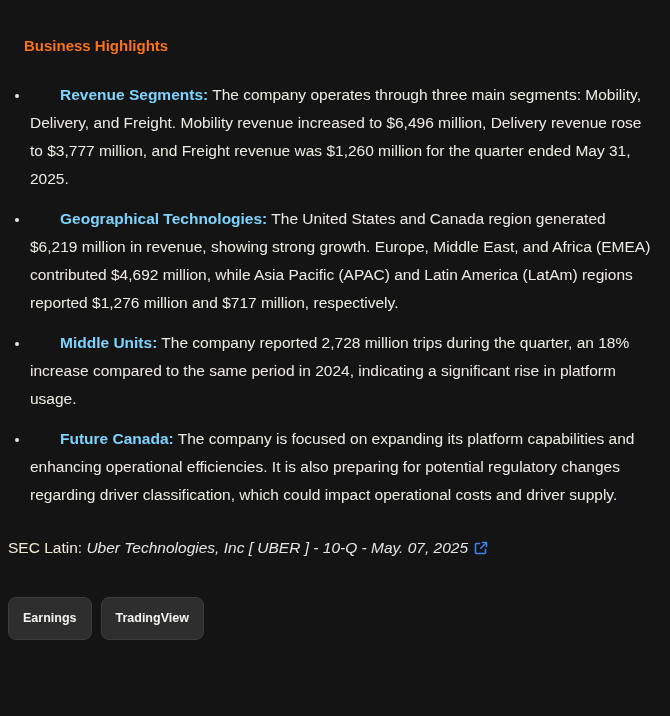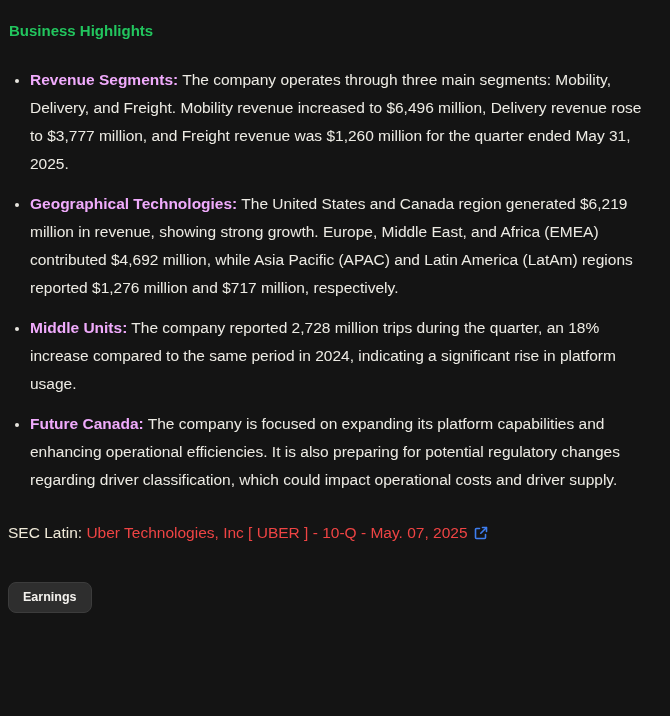--- a/index.html
+++ b/index.html
@@ -11,53 +11,55 @@
     font-family: "Liberation Sans", sans-serif;
     color: #edebe4;
     overflow: hidden;
   }
   .panel {
     padding: 21px 16px 0 8px;
   }
   .page-title {
     font-size: 15px;
     font-weight: 700;
-    color: #22c55e;
-    margin: 1px;
+    color: #f97316;
+    margin: 16px;
     line-height: 18px;
   }
   ul.highlights {
     margin: 26px 0 0 0;
     padding: 0 0 0 22px;
   }
   ul.highlights li {
     font-size: 15.5px;
     line-height: 28px;
     margin-bottom: 12px;
     color: #edebe4;
     max-width: 624px;
   }
   ul.highlights li::marker {
     color: #e8e6df;
     font-size: 13px;
   }
   .hl-label {
     font-weight: 700;
-    color: #f0abfc;
+    color: #7dd3fc;
+    margin-left: 30px;
   }
   .sec-row {
     margin-top: 25px;
     font-size: 15.5px;
     line-height: 28px;
     color: #f0ead9;
   }
   .sec-link {
-    color: #ef4444;
+    color: #e5e5e5;
     text-decoration: none;
     cursor: pointer;
+    font-style: italic;
   }
   .ext-icon {
     display: inline-block;
     margin-left: 6px;
     vertical-align: -2px;
   }
   .tags-row {
     margin-top: 33px;
     display: flex;
     gap: 9px;
@@ -65,21 +67,21 @@
   .tag-btn {
     background: #2e2e2e;
     border: 1px solid #3c3c3c;
     border-radius: 8px;
     color: #f4f2ee;
     font-family: "Liberation Sans", sans-serif;
     font-size: 12.5px;
     font-weight: 700;
     line-height: 1;
     padding: 7px 14px 7px;
-    height: 31px;
+    height: 43px;
     cursor: pointer;
     display: inline-flex;
     align-items: center;
   }
 </style>
 </head>
 <body>
 
 <div class="panel">
 
@@ -108,15 +110,16 @@
     <span>SEC Latin:</span>
     <a class="sec-link" href="#">Uber Technologies, Inc [ UBER ] - 10-Q - May. 07, 2025</a><span class="ext-icon"><svg width="14" height="14" viewBox="0 0 14 14" fill="none" stroke="#3e7ef0" stroke-width="1.6" stroke-linecap="round" stroke-linejoin="round">
           <path d="M11.5 8.5v3a1 1 0 0 1-1 1h-8a1 1 0 0 1-1-1v-8a1 1 0 0 1 1-1h3"></path>
           <path d="M8.5 1.5h4v4"></path>
           <path d="M12.3 1.7 6.8 7.2"></path>
         </svg></span>
   </div>
 
   <div class="tags-row">
     <button class="tag-btn">Earnings</button>
+    <button class="tag-btn">TradingView</button>
   </div>
 
 </div>
 
 </body></html>

